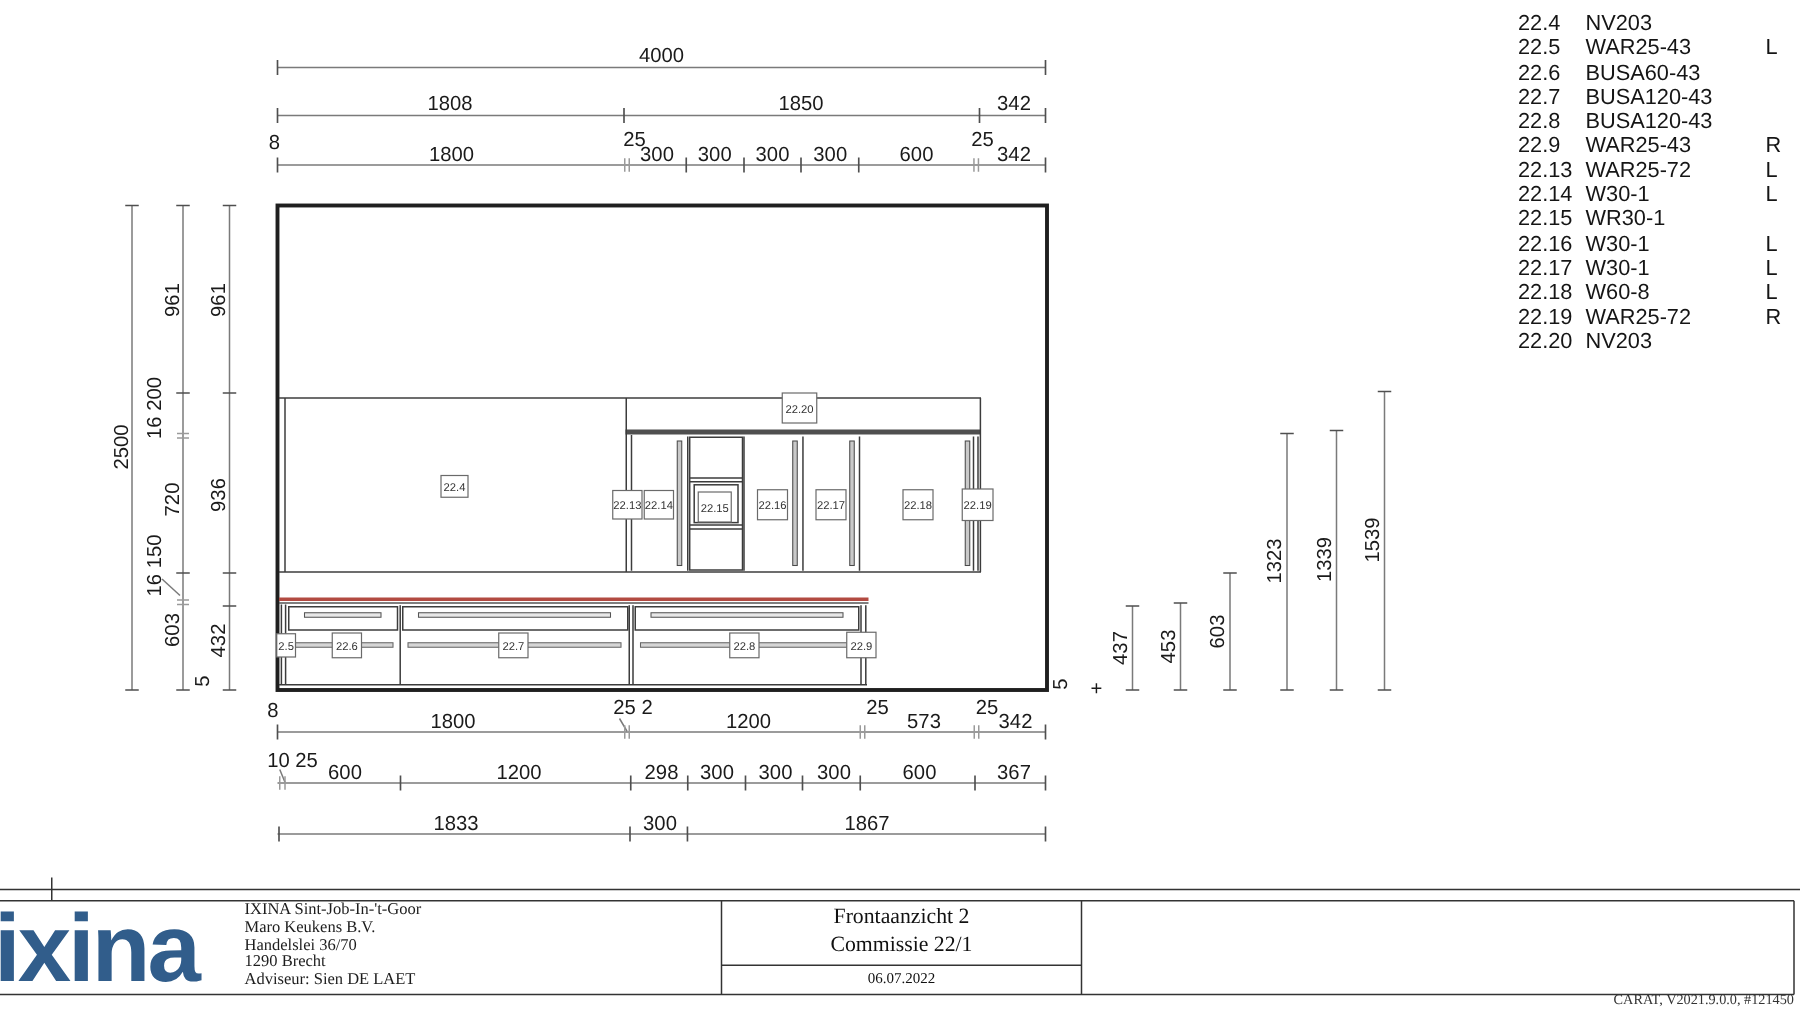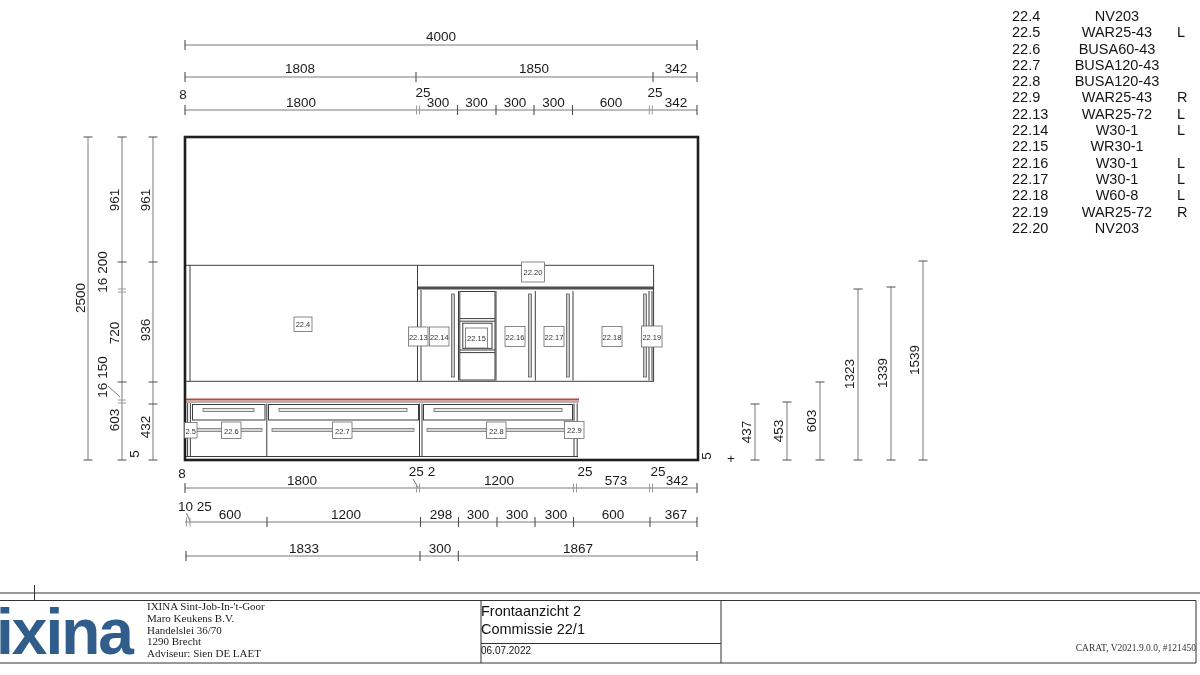--- a/index.html
+++ b/index.html
@@ -9,29 +9,29 @@
   .tk{stroke:#4f4f4f;stroke-width:1.1;fill:none;}
   .hs{stroke:#9a9a9a;stroke-width:1;fill:none;}
   .dt{font:13.5px "Liberation Sans",sans-serif;fill:#1a1a1a;}
   .cl{stroke:#3c3c3c;stroke-width:1;fill:none;}
   .lbx{fill:#fff;stroke:#6a6a6a;stroke-width:0.8;}
   .lt{font:7.5px "Liberation Sans",sans-serif;fill:#333;}
   .anchor-m{text-anchor:middle;}
   #parts-list{position:absolute;left:1012px;top:8px;font:14.5px "Liberation Sans",sans-serif;color:#151515;}
   .pl-row{display:flex;height:16.3px;line-height:16.3px;white-space:nowrap;}
   .pl-code{width:45px;}
-  .pl-name{width:120px;text-align:center;}
+  .pl-name{width:120px;}
   .pl-side{width:18px;}
   #logo{position:absolute;left:-4px;top:595px;font:bold 64px "Liberation Sans",sans-serif;color:#315d8b;letter-spacing:-2px;}
-  #address{position:absolute;left:147px;top:601px;font:11px "Liberation Serif",serif;color:#1d1d1d;line-height:11.8px;white-space:nowrap;}
-  #tb-center{position:absolute;left:481px;top:600px;width:240px;font-family:Liberation Sans, sans-serif;color:#111;}
+  #address{position:absolute;left:163px;top:601px;font:11px "Liberation Serif",serif;color:#1d1d1d;line-height:11.8px;white-space:nowrap;}
+  #tb-center{position:absolute;left:481px;top:600px;width:240px;text-align:center;font-family:Liberation Serif, serif;color:#111;}
   .tb-line1{font-size:14.5px;margin-top:3px;}
   .tb-line2{font-size:14.5px;margin-top:2px;}
   .tb-date{font-size:10px;margin-top:8px;}
-  #carat{position:absolute;left:996px;top:643px;width:200px;text-align:right;font:9.5px "Liberation Serif",serif;color:#333;}
+  #carat{position:absolute;left:996px;top:662px;width:200px;text-align:right;font:9.5px "Liberation Serif",serif;color:#333;}
 </style>
 </head>
 <body>
 
 <div id="stage">
 
 <svg width="1200" height="675" viewBox="0 0 1200 675">
 
   <g>
     <rect x="185" y="137" width="513" height="323" fill="none" stroke="#1f1f1f" stroke-width="2.6"></rect>

